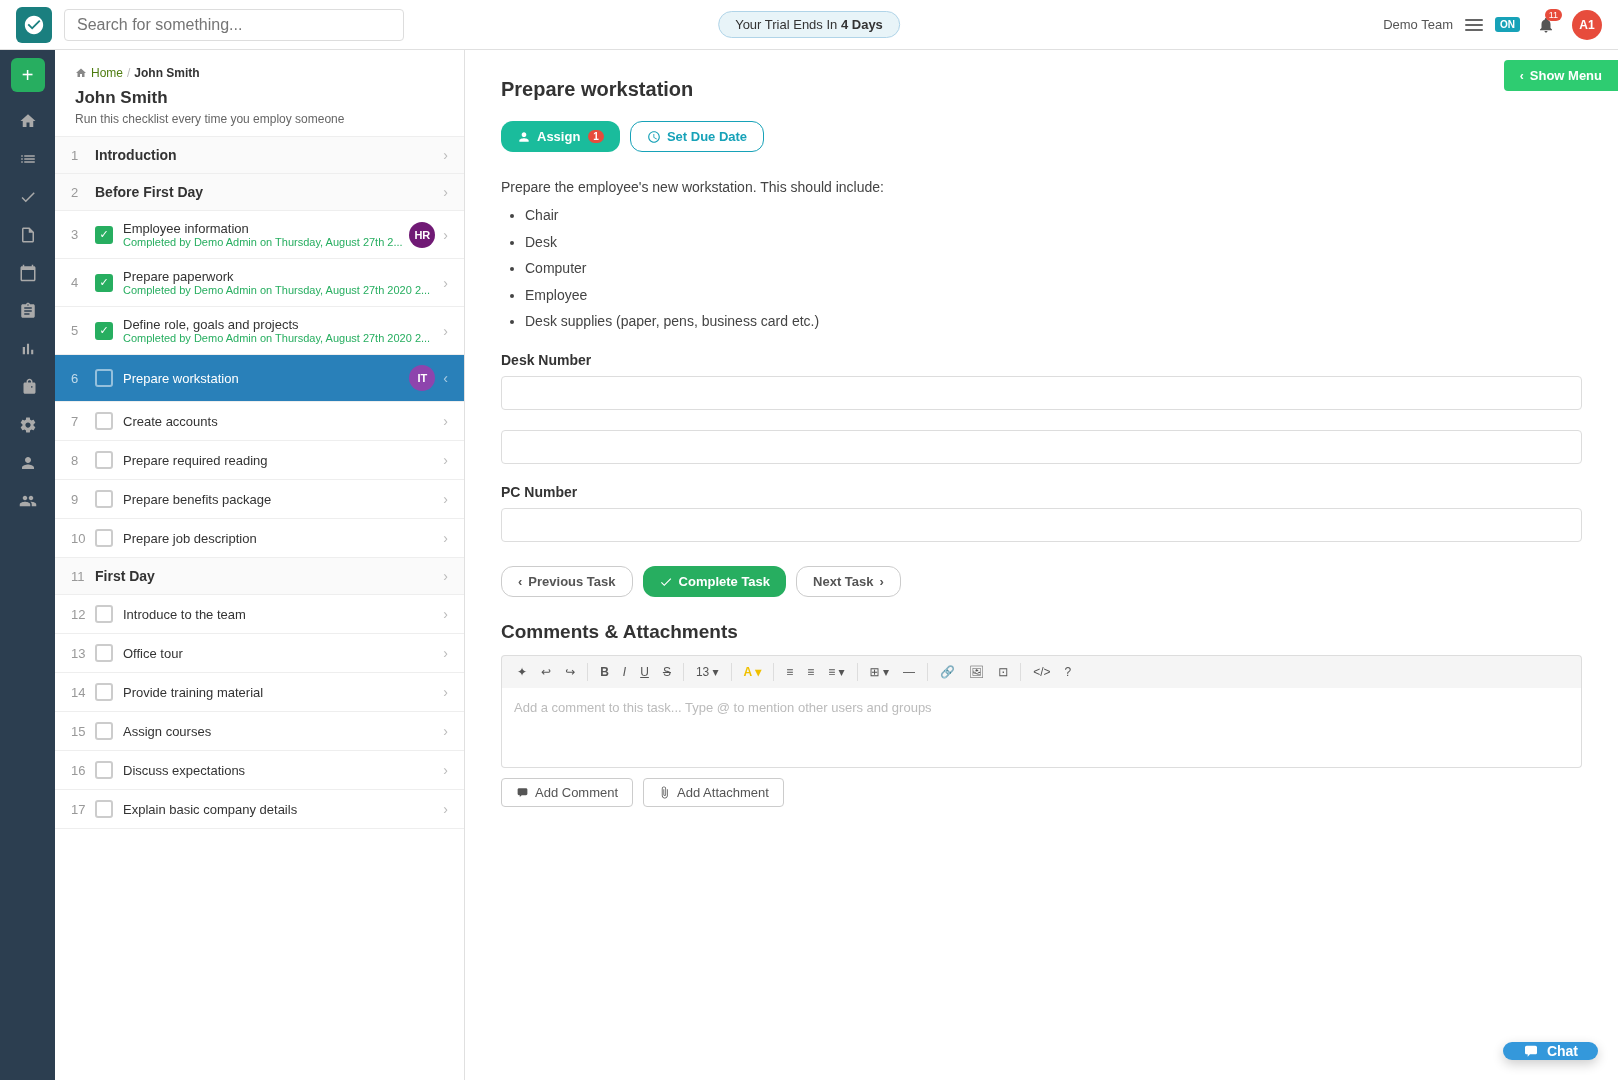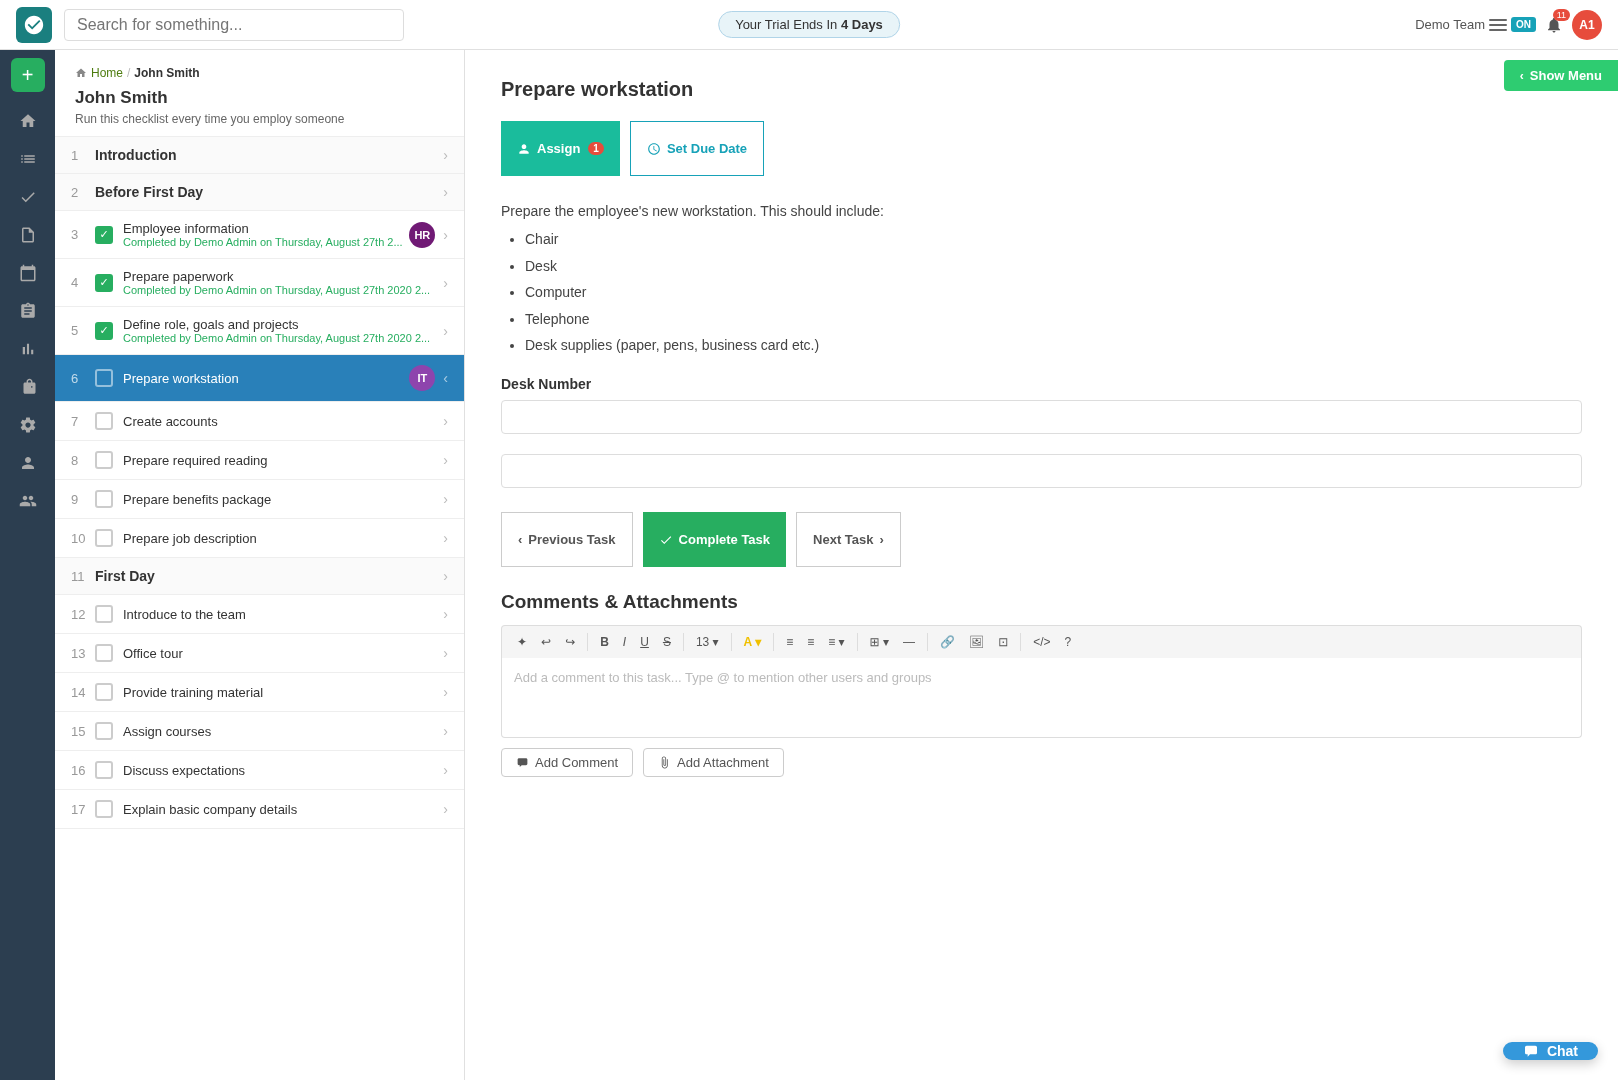--- a/index.html
+++ b/index.html
@@ -5,21 +5,21 @@
     * { box-sizing: border-box; margin: 0; padding: 0; }
     body { font-family: -apple-system, BlinkMacSystemFont, 'Segoe UI', sans-serif; font-size: 14px; background: #f5f6fa; color: #333; display: flex; flex-direction: column; height: 100vh; overflow: hidden; }
 
     
     .topbar { background: #fff; height: 50px; display: flex; align-items: center; padding: 0 16px; border-bottom: 1px solid #e0e0e0; gap: 12px; position: relative; }
     .topbar-logo { width: 36px; height: 36px; background: #1a7f7f; border-radius: 6px; display: flex; align-items: center; justify-content: center; flex-shrink: 0; }
     .topbar-logo svg { width: 22px; height: 22px; fill: white; }
     .topbar-search { flex: 1; max-width: 340px; border: 1px solid #ddd; border-radius: 4px; padding: 6px 12px; font-size: 16px; color: #999; outline: none; }
     .topbar-trial { position: absolute; left: 50%; transform: translateX(-50%); background: #e8f4f8; border: 1px solid #b0d4e8; border-radius: 20px; padding: 5px 16px; font-size: 13px; color: #333; }
     .topbar-trial strong { font-weight: 700; }
-    .topbar-right { margin-left: auto; display: flex; align-items: center; gap: 4px; }
+    .topbar-right { margin-left: auto; display: flex; align-items: center; gap: 12px; }
     .topbar-team { font-size: 13px; color: #555; }
     .topbar-on-badge { background: #17a2b8; color: white; font-size: 10px; font-weight: 700; padding: 2px 5px; border-radius: 3px; }
     .topbar-notif { position: relative; width: 28px; height: 28px; display: flex; align-items: center; justify-content: center; cursor: pointer; }
     .notif-badge { position: absolute; top: -2px; right: -2px; background: #e74c3c; color: white; font-size: 9px; border-radius: 8px; padding: 1px 4px; }
     .topbar-avatar { width: 30px; height: 30px; background: #e74c3c; border-radius: 50%; display: flex; align-items: center; justify-content: center; color: white; font-size: 12px; font-weight: 700; }
     .topbar-lines { display: flex; flex-direction: column; gap: 3px; cursor: pointer; }
     .topbar-lines span { display: block; width: 18px; height: 2px; background: #666; border-radius: 1px; }
 
     
     .main-layout { display: flex; flex: 1; overflow: hidden; }
@@ -62,21 +62,21 @@
     .badge-hr { background: #701a75; }
     .badge-it { background: #8e44ad; }
 
     
     .main-content { flex: 1; overflow-y: auto; padding: 28px 36px; position: relative; background: #fff; }
     .show-menu-btn { position: fixed; top: 60px; right: 0; background: #2ecc71; color: white; padding: 8px 16px; border-radius: 4px 0 0 4px; font-size: 13px; font-weight: 600; cursor: pointer; display: flex; align-items: center; gap: 6px; z-index: 100; }
     .show-menu-btn .chevron { font-size: 12px; }
 
     .task-title { font-size: 20px; font-weight: 700; margin-bottom: 20px; }
     .action-bar { display: flex; gap: 10px; margin-bottom: 24px; }
-    .btn { padding: 19px 16px; border-radius: 0; font-size: 13px; font-weight: 600; cursor: pointer; display: inline-flex; align-items: center; gap: 6px; border: none; }
+    .btn { padding: 7px 16px; border-radius: 12px; font-size: 13px; font-weight: 600; cursor: pointer; display: inline-flex; align-items: center; gap: 6px; border: none; }
     .btn-teal { background: #1abc9c; color: white; }
     .btn-blue-outline { background: white; color: #17a2b8; border: 1px solid #17a2b8; }
     .btn-green { background: #27ae60; color: white; }
     .btn-default { background: white; color: #555; border: 1px solid #ccc; }
     .btn-badge { background: #e74c3c; color: white; font-size: 10px; border-radius: 8px; padding: 1px 5px; margin-left: 2px; }
 
     .task-desc { font-size: 14px; color: #444; margin-bottom: 20px; line-height: 1.6; }
     .task-desc ul { margin-left: 24px; margin-top: 6px; }
     .task-desc li { margin-bottom: 4px; }
 
@@ -364,34 +364,38 @@
         <span>Set Due Date</span>
       </button>
     </div>
 
     <div class="task-desc">
       <span>Prepare the employee's new workstation. This should include:</span>
       <ul>
         <li>Chair</li>
         <li>Desk</li>
         <li>Computer</li>
-        <li>Telephone</li>
+        <li>Employee</li>
         <li>Desk supplies (paper, pens, business card etc.)</li>
       </ul>
     </div>
 
     <div class="form-group">
       <label class="form-label">Desk Number</label>
       <input class="form-input" type="text" value="" style="">
     </div>
 
     <div class="form-group">
       <input class="form-input" type="text" value="" style="">
     </div>
 
+    <div class="form-group">
+      <label class="form-label">PC Number</label>
+      <input class="form-input" type="text" value="" style="">
+    </div>
 
     <div class="nav-buttons">
       <button class="btn btn-default">
         <span>‹</span>
         <span>Previous Task</span>
       </button>
       <button class="btn btn-green">
         <svg width="14" height="14" viewBox="0 0 24 24" fill="white">
             <path d="M9 16.17L4.83 12l-1.42 1.41L9 19 21 7l-1.41-1.41L9 16.17z"></path>
           </svg>

